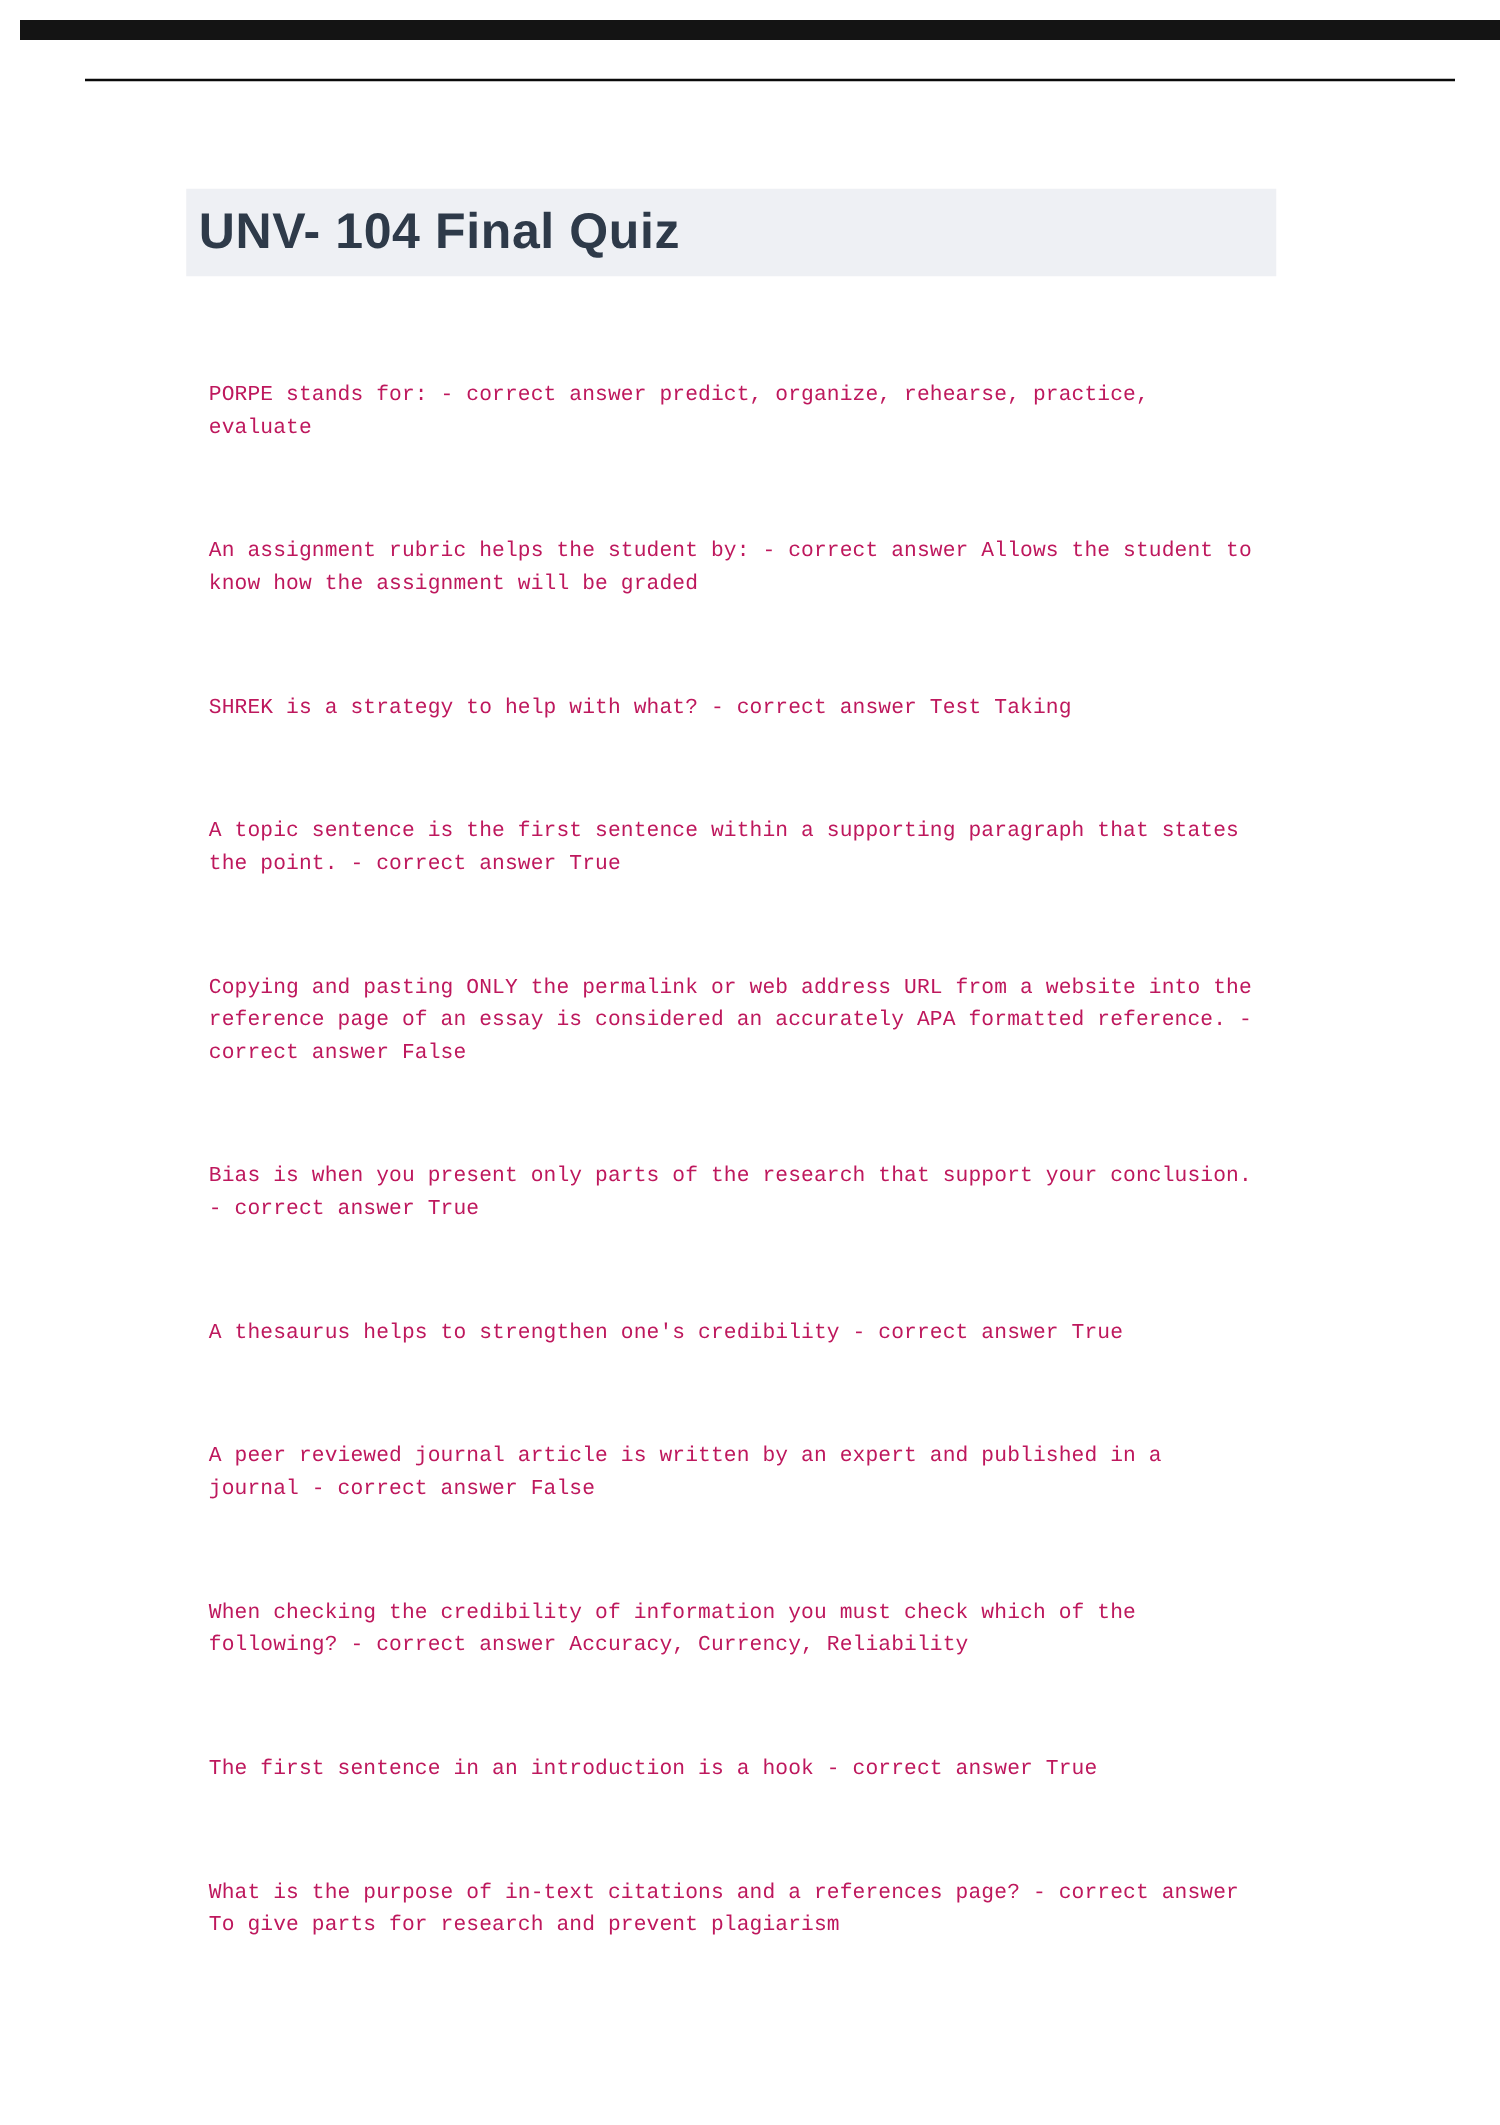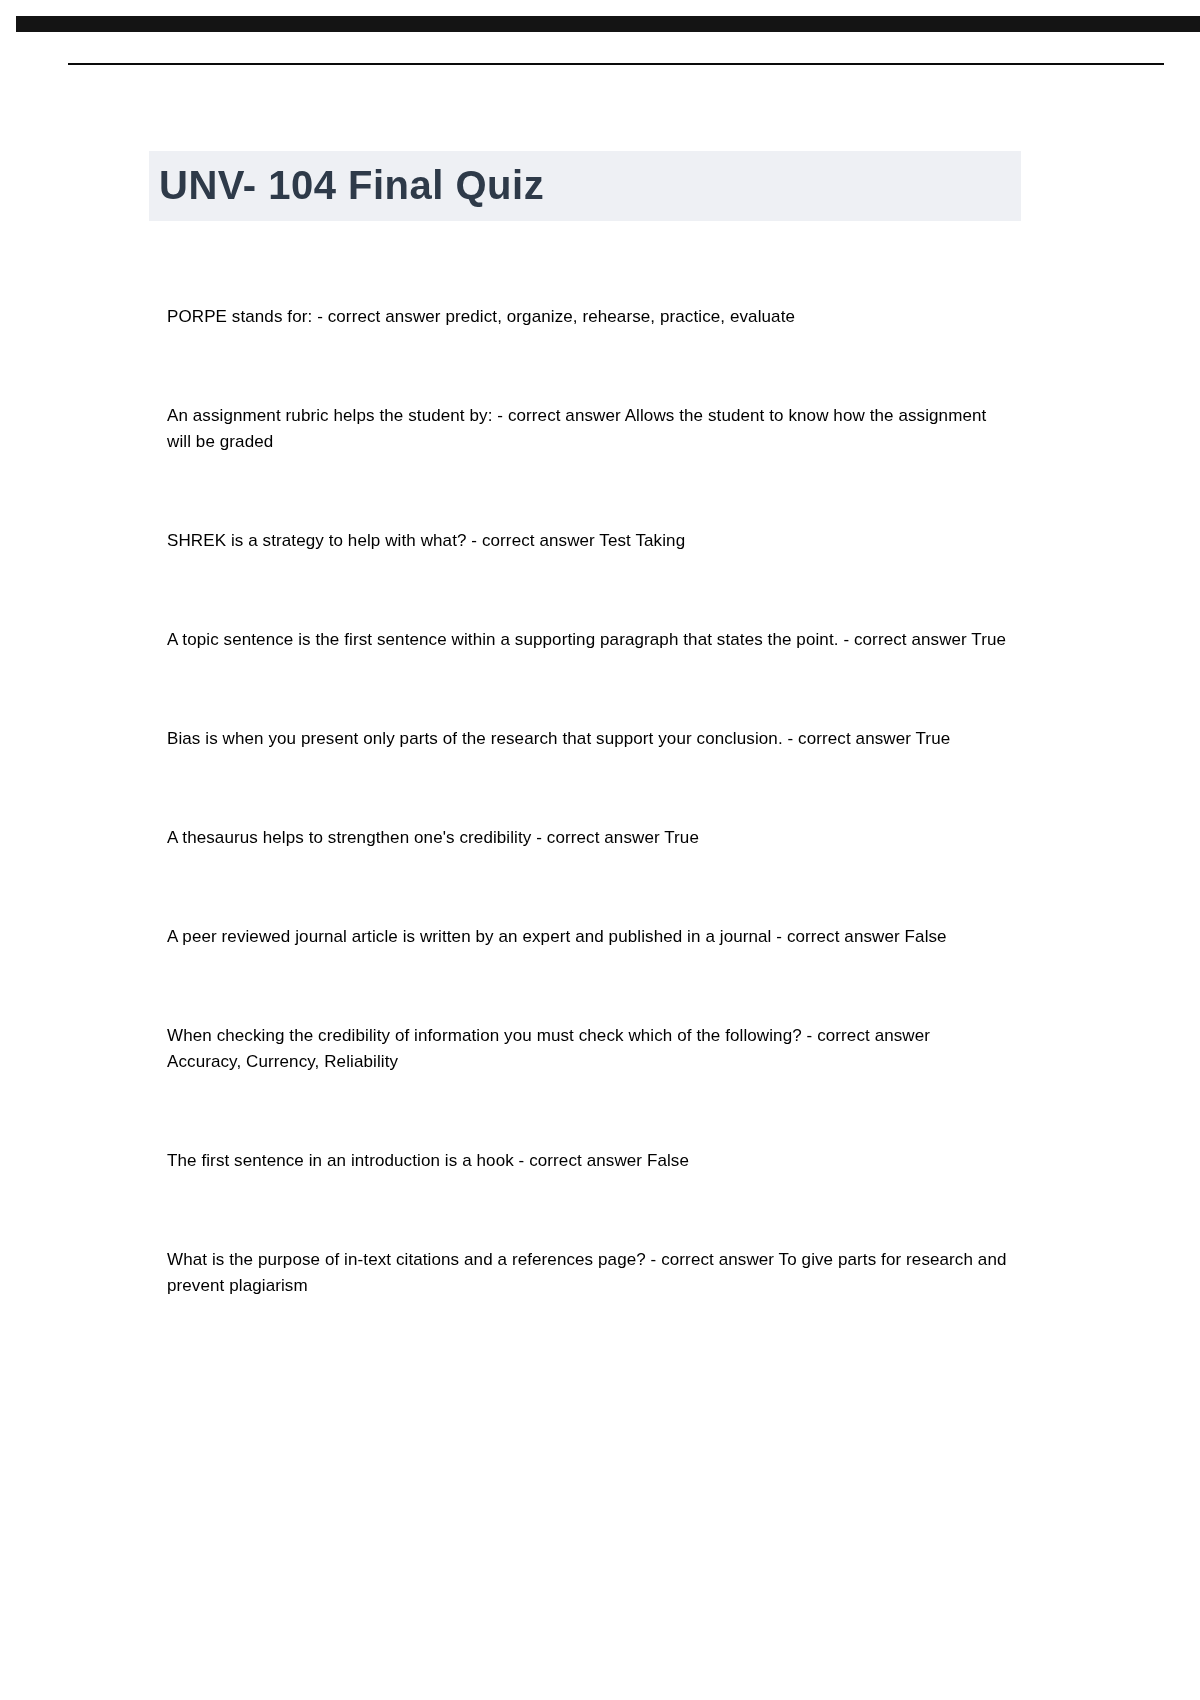--- a/index.html
+++ b/index.html
@@ -51,46 +51,48 @@
   }
   .content {
     position: absolute;
     top: 272px;
     left: 135px;
     width: 872px;
   }
   .content p {
     font-size: 17px;
     line-height: 26px;
-    color: #000000;
+    color: #be185d;
     margin-bottom: 57px;
     letter-spacing: 0.1px;
+    font-family: Liberation Mono, monospace;
   }
 </style>
 </head>
 <body>
 
 <div class="page">
 
   <div class="edge-bar top"></div>
 
   <div class="header-rule"></div>
 
   <div class="title-wrap">
     <h1>UNV- 104 Final Quiz</h1>
   </div>
 
   <div class="content">
     <p>PORPE stands for: - correct answer predict, organize, rehearse, practice, evaluate</p>
     <p>An assignment rubric helps the student by: - correct answer Allows the student to know how the assignment will be graded</p>
     <p>SHREK is a strategy to help with what? - correct answer Test Taking</p>
     <p>A topic sentence is the first sentence within a supporting paragraph that states the point. - correct answer True</p>
+    <p>Copying and pasting ONLY the permalink or web address URL from a website into the reference page of an essay is considered an accurately APA formatted reference. - correct answer False</p>
     <p>Bias is when you present only parts of the research that support your conclusion. - correct answer True</p>
     <p>A thesaurus helps to strengthen one's credibility - correct answer True</p>
     <p>A peer reviewed journal article is written by an expert and published in a journal - correct answer False</p>
     <p>When checking the credibility of information you must check which of the following? - correct answer Accuracy, Currency, Reliability</p>
-    <p>The first sentence in an introduction is a hook - correct answer False</p>
+    <p>The first sentence in an introduction is a hook - correct answer True</p>
     <p>What is the purpose of in-text citations and a references page? - correct answer To give parts for research and prevent plagiarism</p>
   </div>
 
   <div class="edge-bar bottom"></div>
 
 </div>
 
 </body></html>

